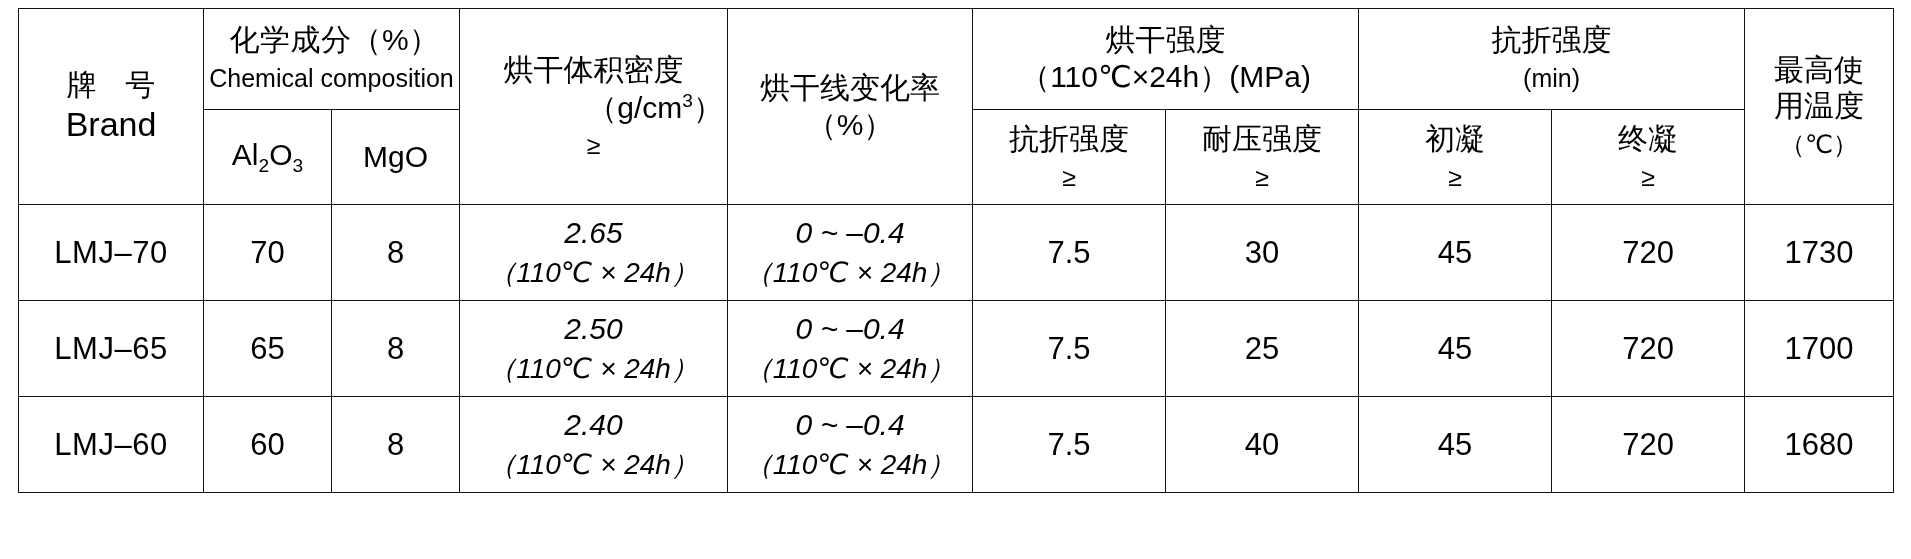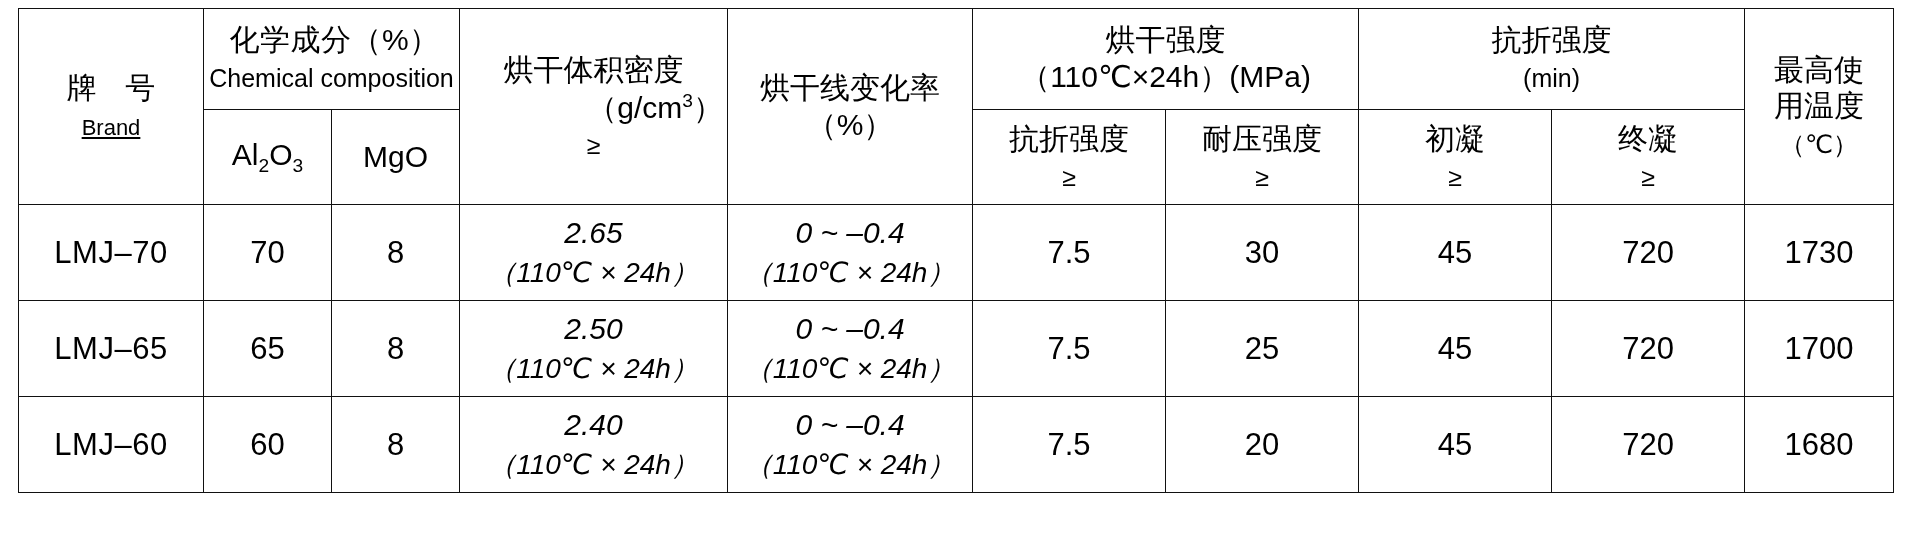--- a/index.html
+++ b/index.html
@@ -52,21 +52,21 @@
   .hd .big { font-size: 30px; letter-spacing: 0.5px; margin-left: 6px; }
   .hd .lat { font-size: 25px; }
   .hd-row1 td { height: 96px; }
   .hd-row2 td { height: 90px; }
 
   .brandcell {
     font-size: 30px;
     line-height: 1.35;
   }
   .brandcell .l1 { letter-spacing: 10px; padding-left: 10px; }
-  .brandcell .l2 { font-size: 22px; text-decoration: underline; }
+  .brandcell .l2 { font-size: 34px; }
 
   .ge {
     display: block;
     font-size: 25px;
     margin-top: 4px;
   }
   .unitline { display: block; text-align: right; }
   .sup { font-size: 0.64em; vertical-align: super; }
   .sub2 { font-size: 0.64em; vertical-align: sub; }
 
@@ -199,20 +199,20 @@
         <td>8</td>
         <td class="twoline">
           <span>2.40</span><br>
           <span class="l2">（110℃ × 24h）</span>
         </td>
         <td class="twoline">
           <span>0 ~ –0.4</span><br>
           <span class="l2">（110℃ × 24h）</span>
         </td>
         <td>7.5</td>
-        <td>20</td>
+        <td>40</td>
         <td>45</td>
         <td>720</td>
         <td>1680</td>
       </tr>
     </tbody>
   </table>
 </div>
 
 </body></html>

